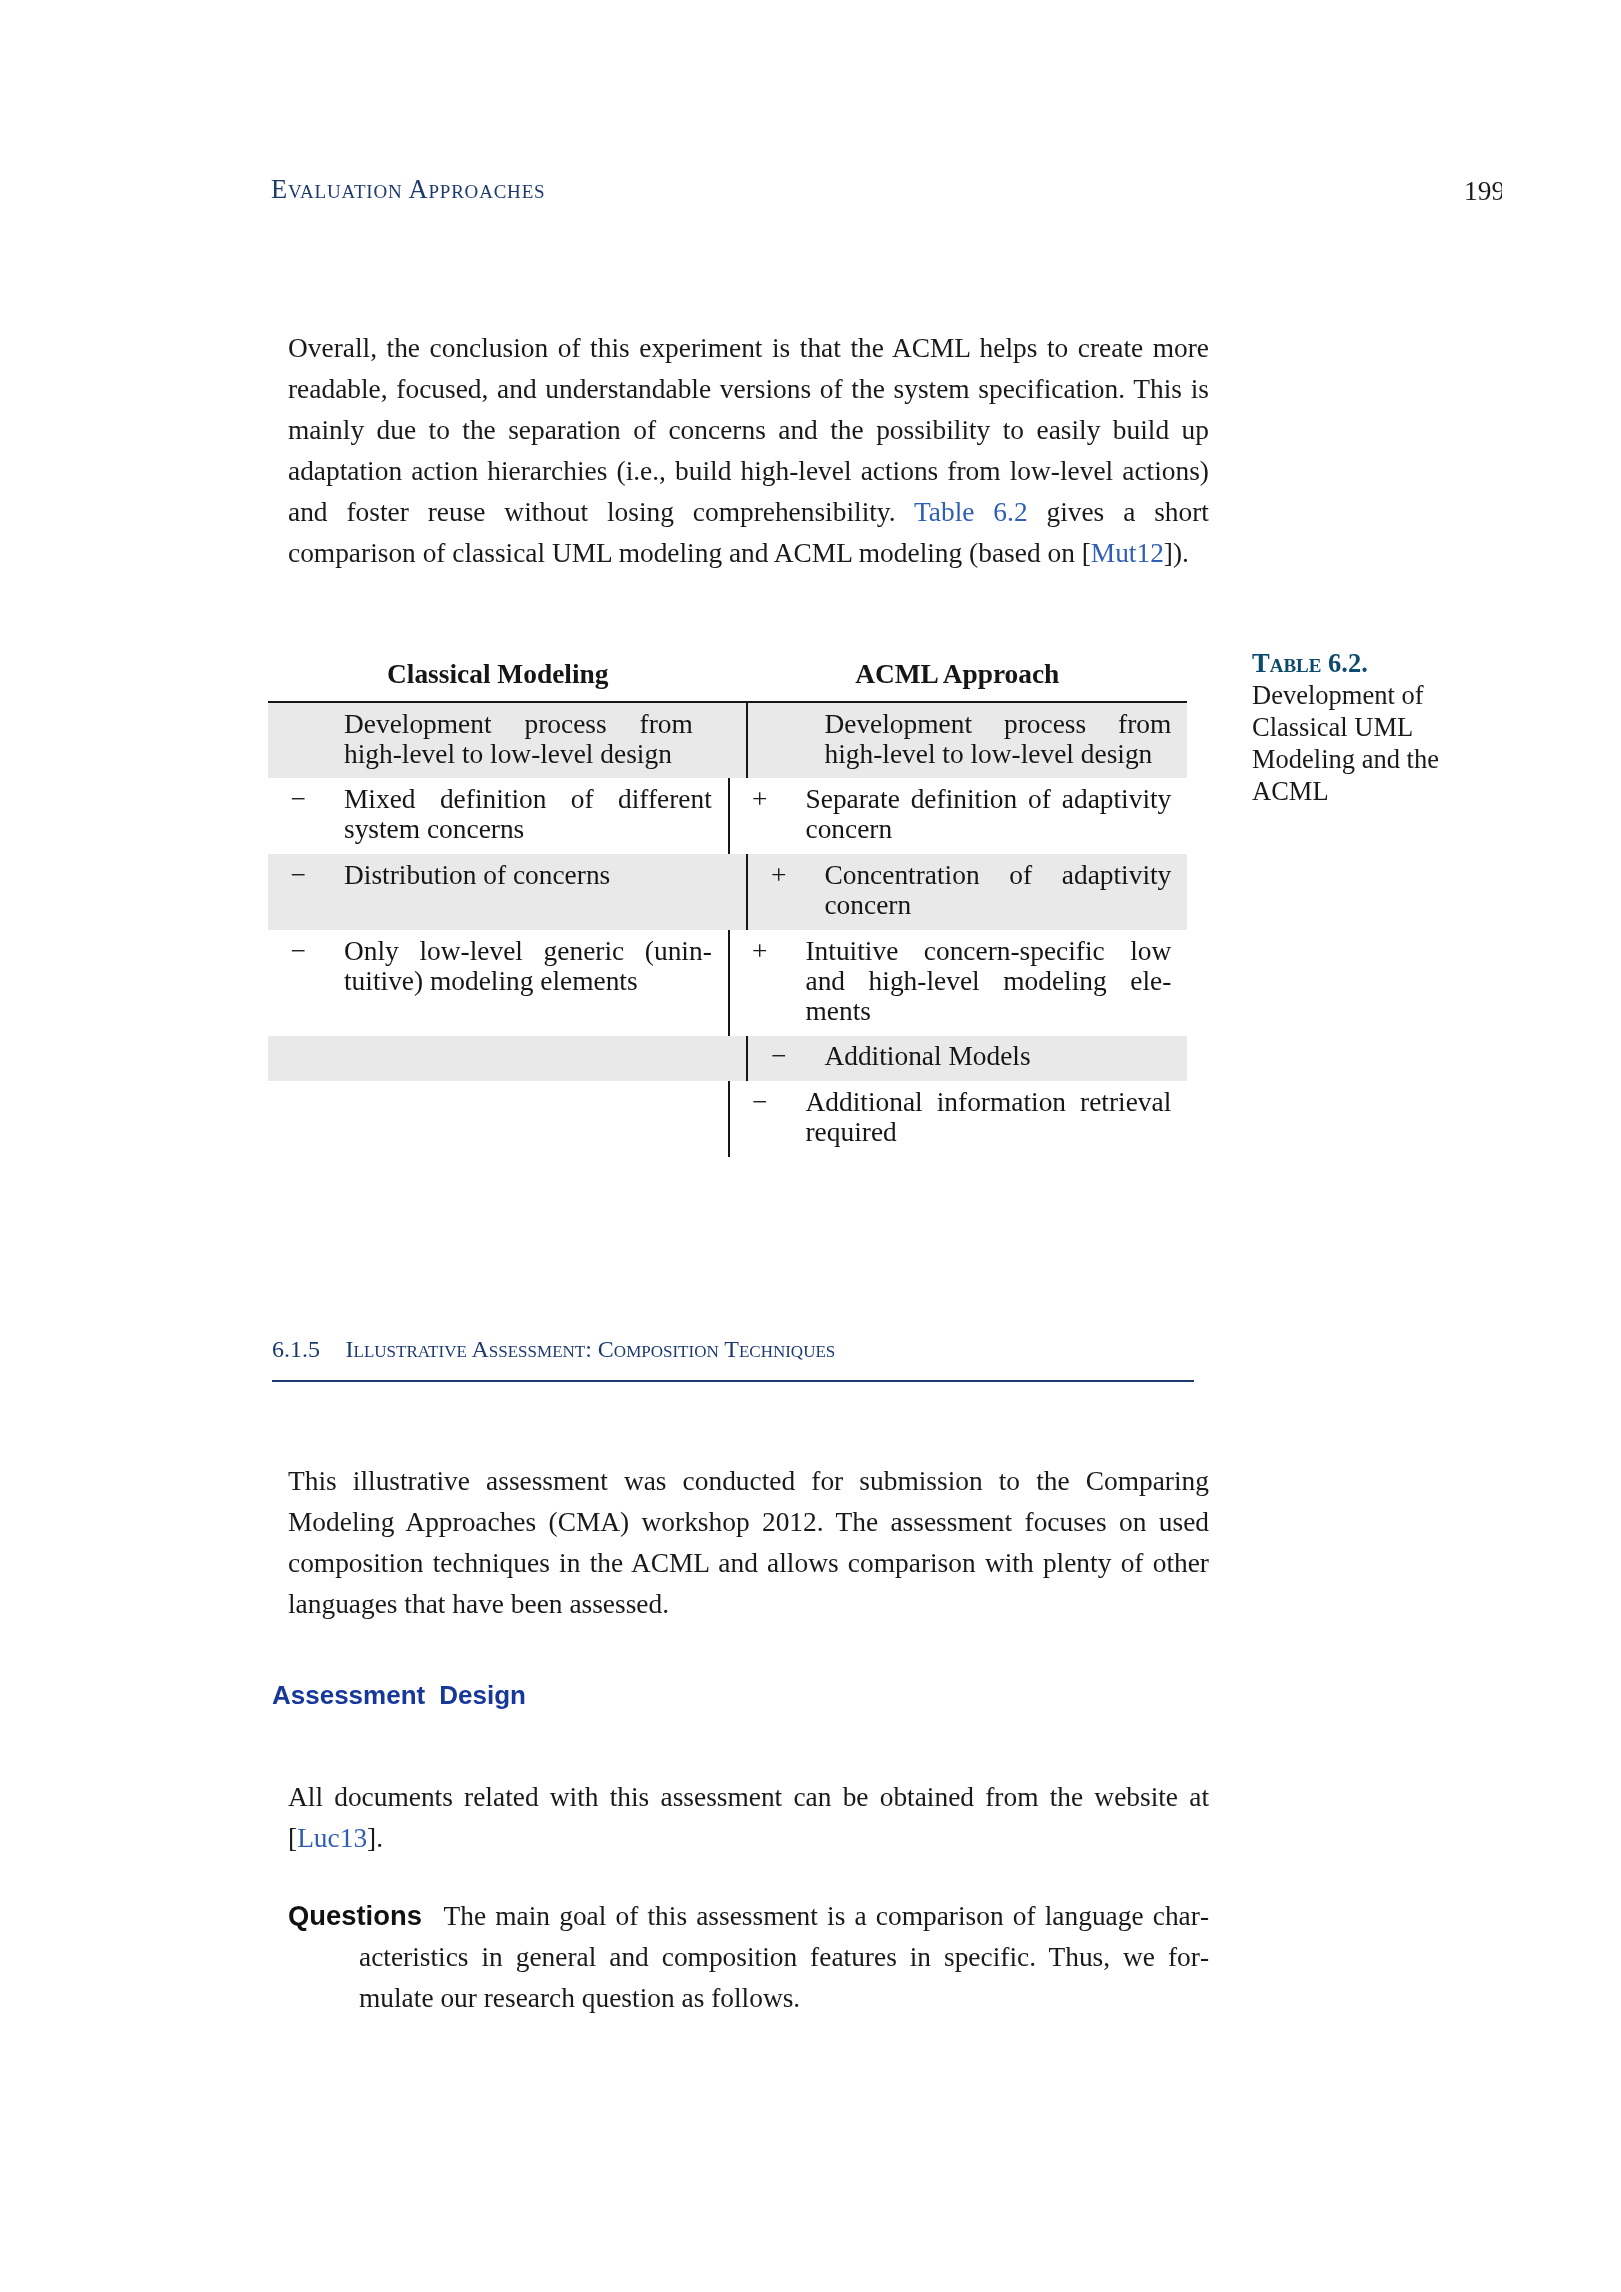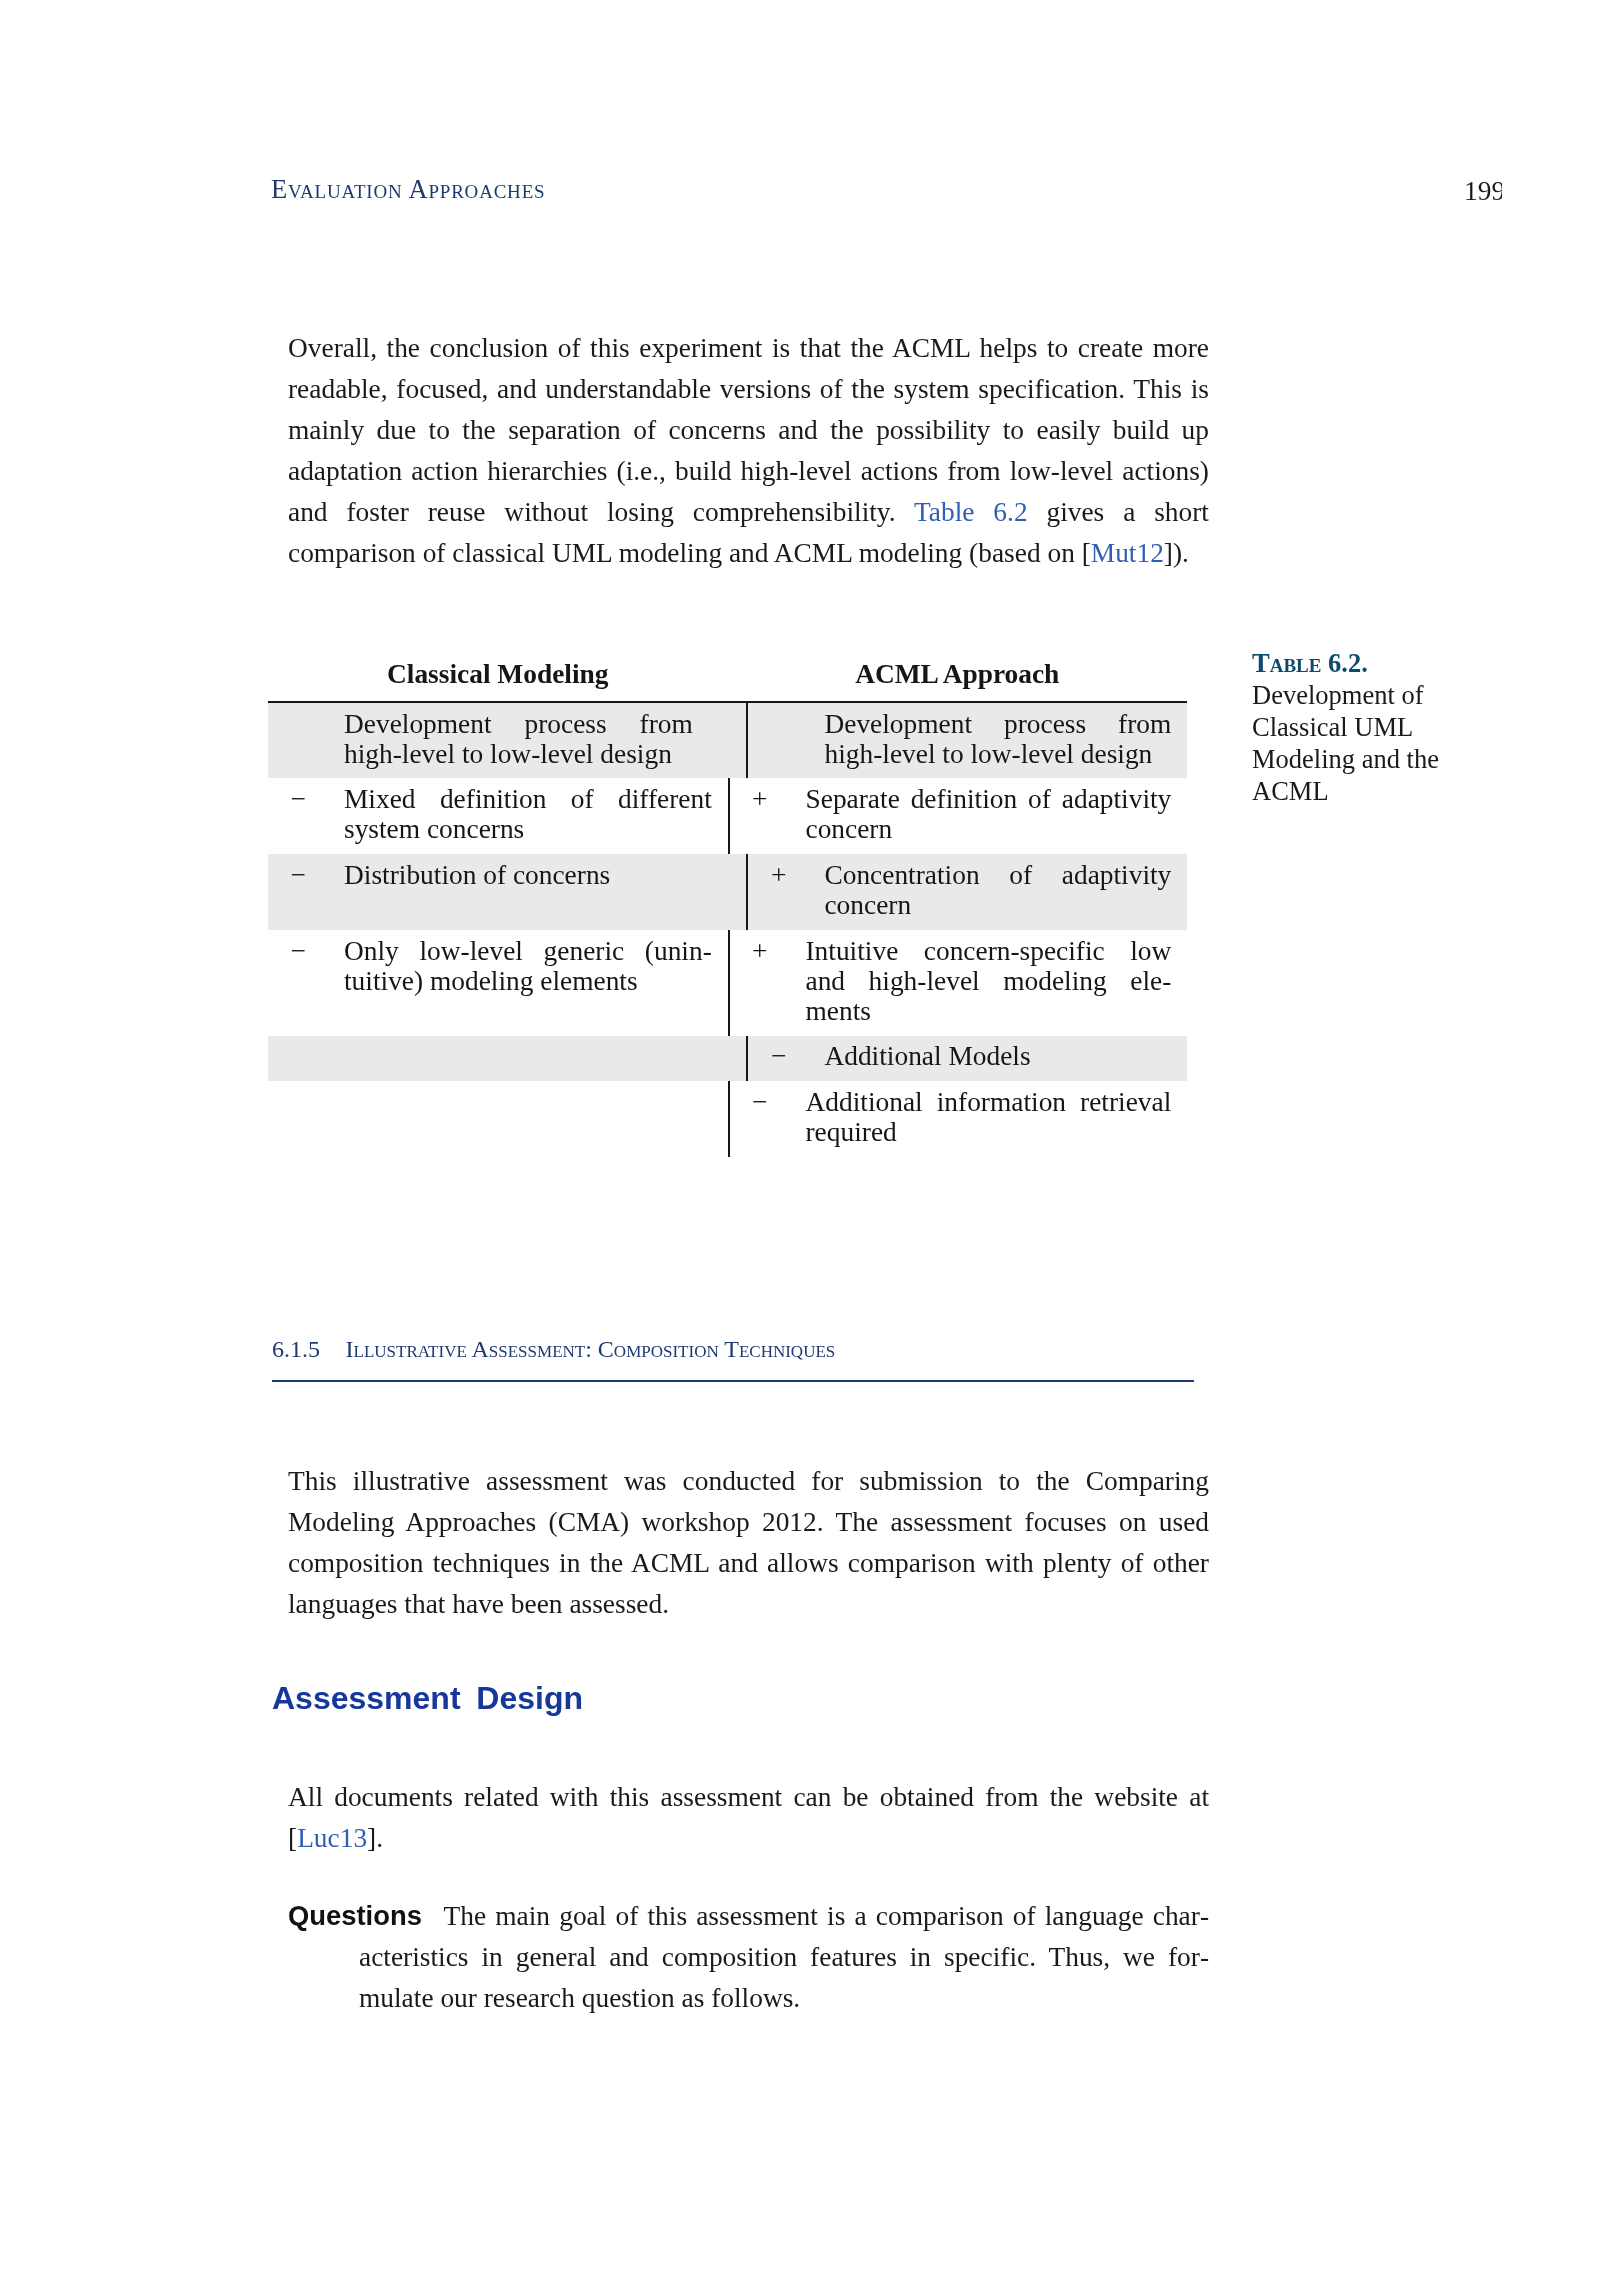--- a/index.html
+++ b/index.html
@@ -136,21 +136,21 @@
     background: #1d3a70;
   }
 
   
   .subheading {
     position: absolute;
     left: 272px; top: 1680px;
     margin: 0;
     font-family: "Liberation Sans", sans-serif;
     font-weight: bold;
-    font-size: 32px;
+    font-size: 26px;
     color: #16389b;
     word-spacing: 6.9px;
     white-space: nowrap;
   }
 </style>
 </head>
 <body>
 
 <div class="page">
 

